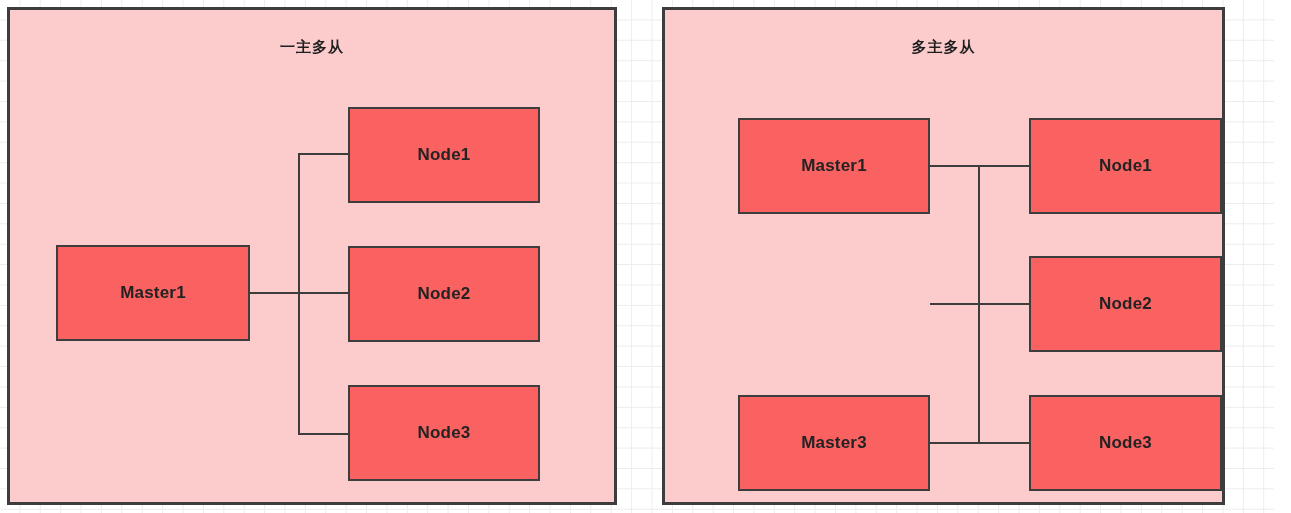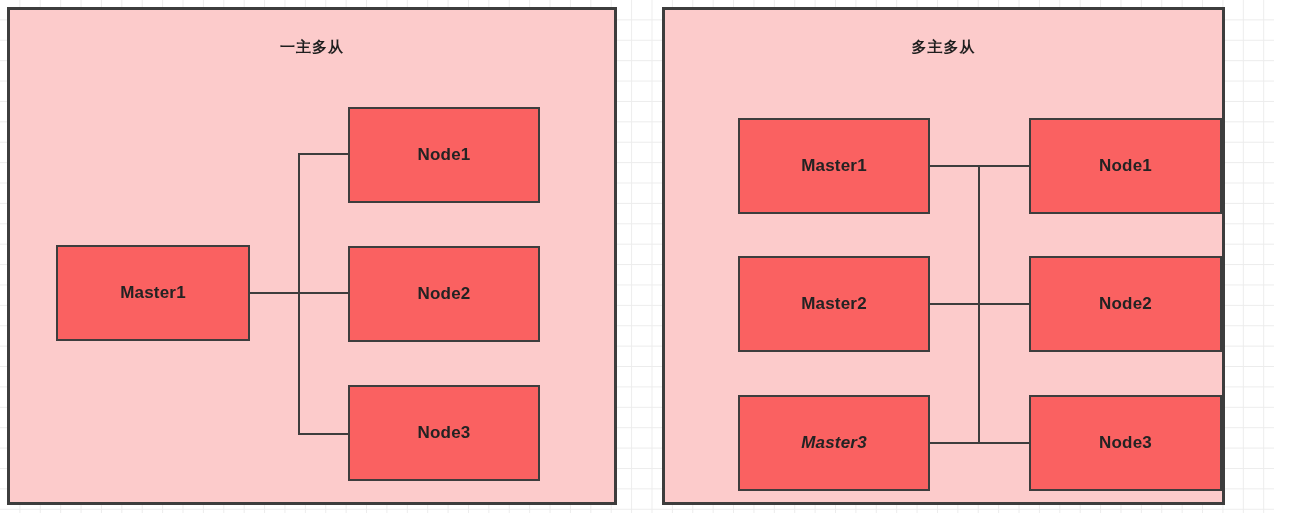--- a/index.html
+++ b/index.html
@@ -112,25 +112,22 @@
   <div class="edge-v" style="left:978px; top:165px; height:278px;"></div>
 
   <div class="edge-h" style="left:930px; top:165px; width:99px;"></div>
   <div class="edge-h" style="left:930px; top:303px; width:99px;"></div>
   <div class="edge-h" style="left:930px; top:442px; width:99px;"></div>
 
   <div class="node-box" style="left:738px; top:118px; width:192px; height:96px;">
     <span class="node-label">Master1</span>
   </div>
 
-  <div class="node-box" style="left:738px; top:256px; width:192px; height:96px;">
-    <span class="node-label">Master2</span>
-  </div>
 
-  <div class="node-box" style="left:738px; top:395px; width:192px; height:96px;font-style:italic;">
+  <div class="node-box" style="left:738px; top:395px; width:192px; height:96px;">
     <span class="node-label">Master3</span>
   </div>
 
   <div class="node-box" style="left:1029px; top:118px; width:193px; height:96px;">
     <span class="node-label">Node1</span>
   </div>
 
   <div class="node-box" style="left:1029px; top:256px; width:193px; height:96px;">
     <span class="node-label">Node2</span>
   </div>

